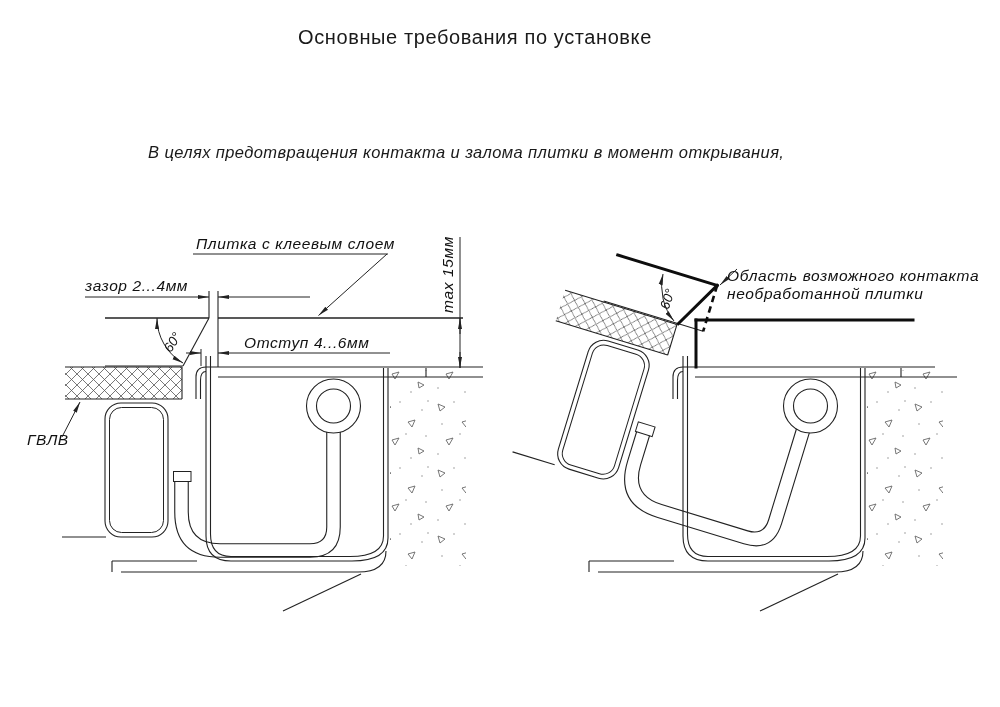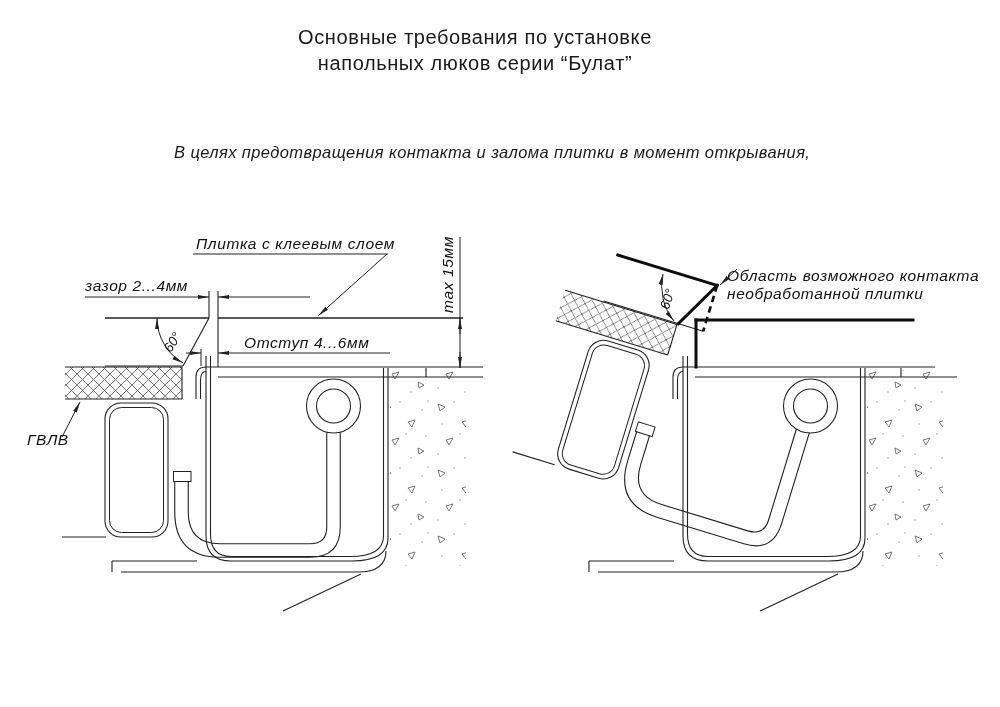--- a/index.html
+++ b/index.html
@@ -1,39 +1,38 @@
 <!DOCTYPE html>
 <html><head>
 <meta charset="utf-8">
 <style>
   html,body{margin:0;padding:0;background:#fff;}
   .page{position:relative;width:1000px;height:707px;background:#ffffff;overflow:hidden;
         font-family:"Liberation Sans",sans-serif;}
   .title{position:absolute;left:0;top:24px;width:950px;text-align:center;color:#1a1a1a;
          font-size:20px;line-height:26px;letter-spacing:.6px;}
-  .note{position:absolute;left:174px;top:141px;color:#1a1a1a;font-style:italic;
+  .note{position:absolute;left:148px;top:141px;color:#1a1a1a;font-style:italic;
         font-size:16.5px;line-height:22.5px;letter-spacing:.4px;}
   svg{position:absolute;left:0;top:0;}
   .ln{stroke:#222;stroke-width:1.1;fill:none;stroke-linecap:butt;}
   .ln14{stroke:#222;stroke-width:1.5;fill:none;}
   .thk{stroke:#0d0d0d;stroke-width:3;fill:none;stroke-linecap:square;}
   .thkd{stroke:#0d0d0d;stroke-width:2.6;fill:none;stroke-dasharray:6.5 4.5;}
   .dim{stroke:#222;stroke-width:1;fill:none;}
   .lbl{font:italic 15.5px "Liberation Sans",sans-serif;fill:#111;letter-spacing:.6px;}
   .lba{font:italic 13.5px "Liberation Sans",sans-serif;fill:#111;}
   .wfill{fill:#ffffff;}
 </style>
 </head>
 <body>
 
 <div class="page">
 
   <div class="title">
     <div>Основные требования по установке</div>
-    <div>напольных люков серии “Булат”</div>
   </div>
 
   <div class="note">
     <div>В целях предотвращения контакта и залома плитки в момент открывания,</div>
   </div>
 
   <svg width="1000" height="707" viewBox="0 0 1000 707">
     <defs>
       <marker id="ar" markerUnits="userSpaceOnUse" markerWidth="12" markerHeight="7" refX="11" refY="3.5" orient="auto-start-reverse">
         <polygon points="11,3.5 0,1.5 0,5.5" fill="#222"></polygon>

